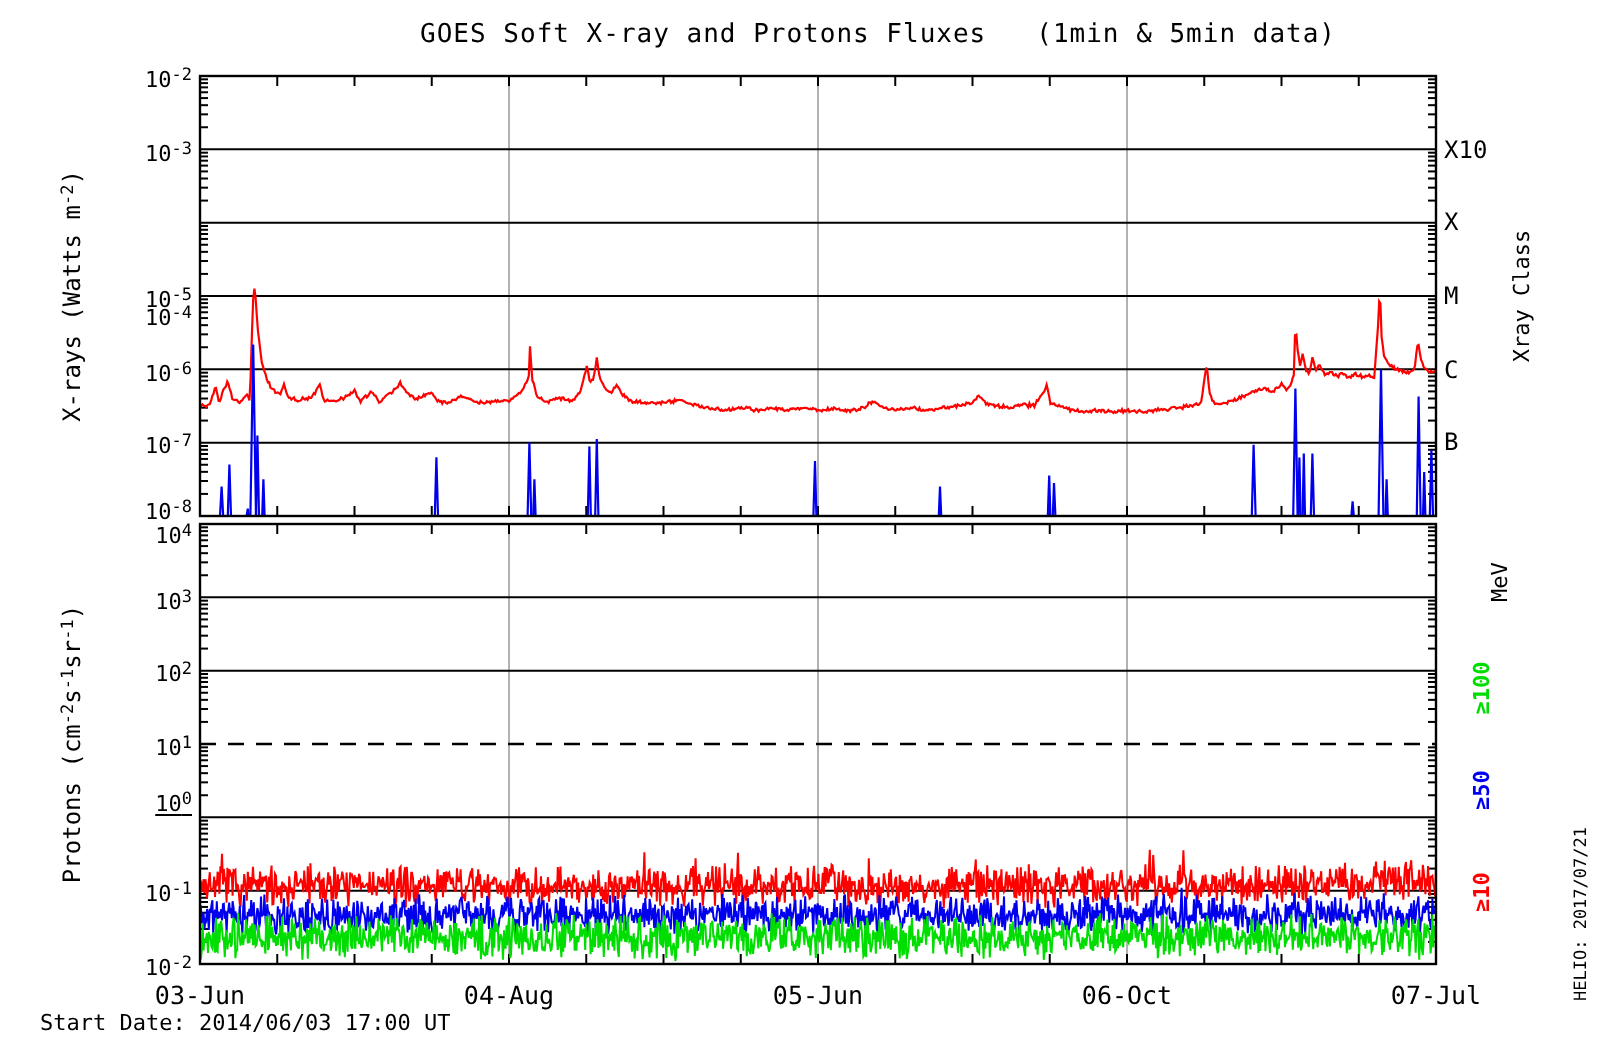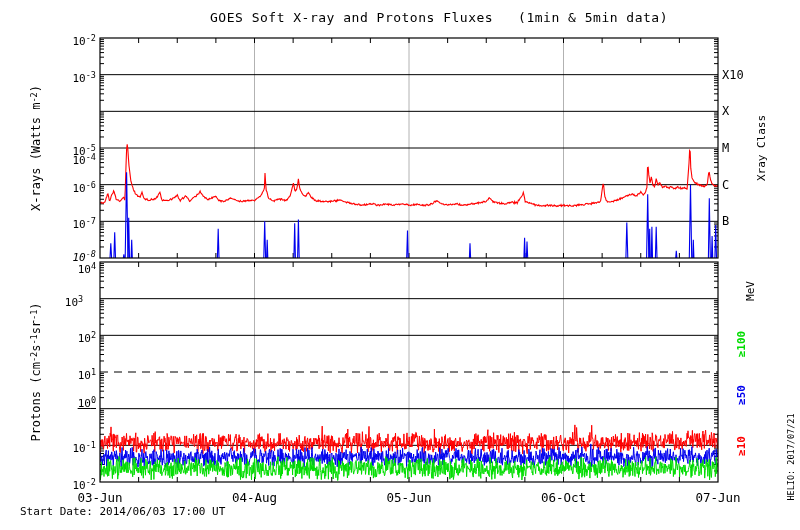--- a/index.html
+++ b/index.html
@@ -352,34 +352,34 @@
     </svg>
 
   <div id="startdate" class="abs">Start Date: 2014/06/03 17:00 UT</div>
   <div id="helio" class="vrot" style="left:791px;top:457px">HELIO: 2017/07/21</div>
 <div class="tick10" style="top: 31px;">10<sup>-2</sup></div>
     <div class="tick10" style="top: 67.6667px;">10<sup>-3</sup></div>
     <div class="tick10" style="top: 114px; margin-top: 36px;">10<sup>-4</sup></div>
     <div class="tick10" style="top: 141px;">10<sup>-5</sup></div>
     <div class="tick10" style="top: 177.667px;">10<sup>-6</sup></div>
     <div class="tick10" style="top: 214.333px;">10<sup>-7</sup></div>
-    <div class="tick10" style="top: 247px; font-style: italic;">10<sup>-8</sup></div>
+    <div class="tick10" style="top: 247px;">10<sup>-8</sup></div>
     <div class="tick10" style="top: 259px;">10<sup>4</sup></div>
-    <div class="tick10" style="top: 291.667px; text-align: center;">10<sup>3</sup></div>
+    <div class="tick10" style="top: 291.667px;">10<sup>3</sup></div>
     <div class="tick10" style="top: 328.333px;">10<sup>2</sup></div>
     <div class="tick10" style="top: 365px;">10<sup>1</sup></div>
     <div class="tick10" style="top: 393px; text-decoration: underline;">10<sup>0</sup></div>
     <div class="tick10" style="top: 438.333px;">10<sup>-1</sup></div>
     <div class="tick10" style="top: 475px;">10<sup>-2</sup></div>
     <div class="clab" style="top: 67.6667px;">X10</div>
     <div class="clab" style="top: 104.333px;">X</div>
     <div class="clab" style="top: 141px;">M</div>
     <div class="clab" style="top: 177.667px;">C</div>
     <div class="clab" style="top: 214.333px;">B</div>
     <div class="vrot elab" style="left: 741px; top: 344.133px; color: rgb(0, 221, 0);">≥100</div>
     <div class="vrot elab" style="left: 741px; top: 395.1px; color: rgb(0, 0, 238);">≥50</div>
     <div class="vrot elab" style="left: 741px; top: 446.067px; color: rgb(255, 0, 0);">≥10</div>
     <div class="xlab" style="left: 100px;">03-Jun</div>
     <div class="xlab" style="left: 254.5px;">04-Aug</div>
     <div class="xlab" style="left: 409px;">05-Jun</div>
     <div class="xlab" style="left: 563.5px;">06-Oct</div>
-    <div class="xlab" style="left: 718px;">07-Jun</div>
+    <div class="xlab" style="left: 718px;">07-Jul</div>
   </div>
 
 </body></html>

